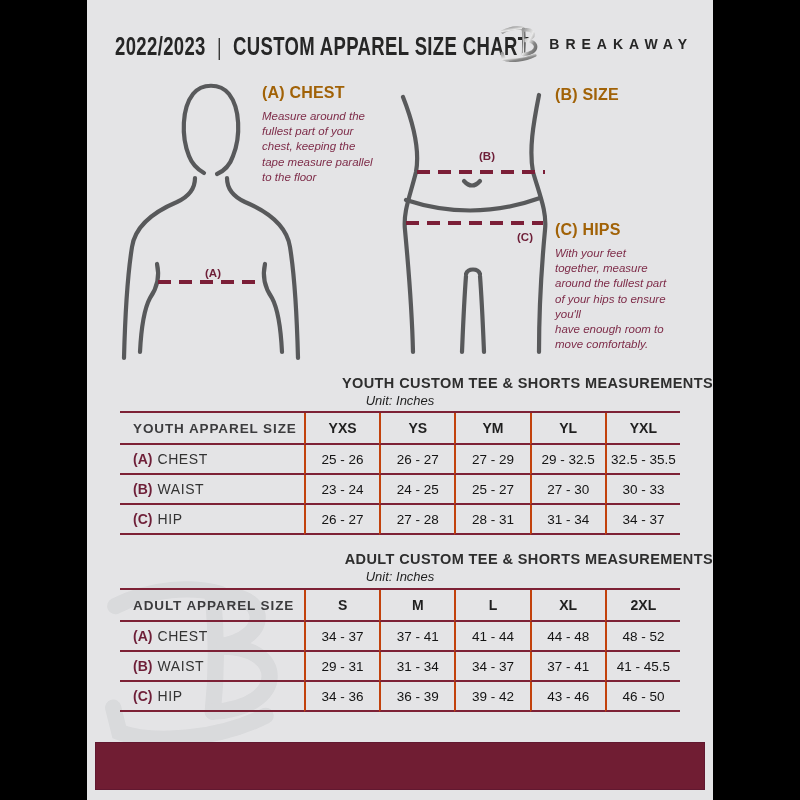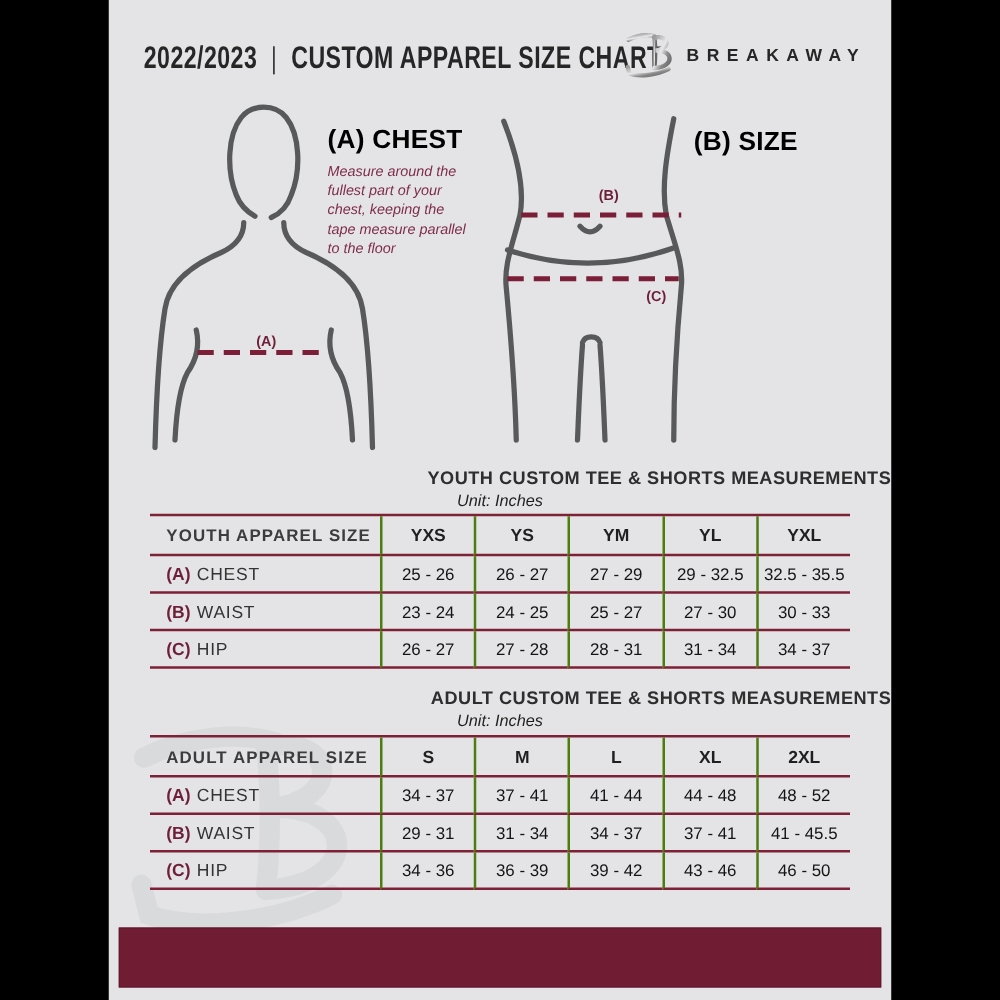--- a/index.html
+++ b/index.html
@@ -10,21 +10,21 @@
   
   .hdr{position:absolute;left:28px;top:24px;right:20px;height:40px;z-index:2;}
   .hdr-text{position:absolute;left:0;top:8px;display:flex;align-items:center;white-space:nowrap;
             transform:scaleX(.74);transform-origin:left center;color:#262626;font-weight:700;font-size:25px;letter-spacing:.5px;}
   .hdr-text .divider{font-weight:300;font-size:24px;padding:0 15px;color:#3a3a3a;}
   .brand{position:absolute;right:0;top:0;display:flex;align-items:center;gap:8px;}
   .brand-name{font-weight:700;font-size:14px;letter-spacing:6px;color:#262626;}
 
   
   .blk{position:absolute;z-index:2;}
-  .blk h3{margin:16px 0 7px 0;font-size:21px;font-weight:700;color:#000000;letter-spacing:.2px;}
+  .blk h3{margin:0 0 7px 0;font-size:16px;font-weight:700;color:#a16207;letter-spacing:.2px;}
   .blk p{margin:0;font-size:11.5px;line-height:1.32;font-style:italic;color:#7e2c49;white-space:pre-line;}
   .blk-chest{left:175px;top:84px;width:150px;}
   .blk-waist{left:468px;top:86px;width:145px;}
   .blk-hips{left:468px;top:221px;width:150px;}
 
   .fig-svg{position:absolute;left:20px;top:80px;z-index:1;}
   .fig-line{fill:none;stroke:#58595b;stroke-width:4.2;stroke-linecap:round;}
   .dash{fill:none;stroke:#7b1e37;stroke-width:4;stroke-dasharray:13 8;}
   .marker{font-size:11.5px;font-weight:700;fill:#6e1f38;text-anchor:middle;}
 
@@ -32,21 +32,21 @@
   .sec-title{position:absolute;left:0;width:100%;text-align:right;font-size:14.5px;font-weight:700;
              color:#2e2e2e;letter-spacing:.4px;z-index:2;}
   .sec-unit{position:absolute;left:0;width:100%;text-align:center;font-size:13px;font-style:italic;
             color:#1f1f1f;z-index:2;}
 
   
   .tbl{position:absolute;left:33px;width:560px;display:grid;grid-template-columns:184px repeat(5,1fr);
        border-top:2px solid #7d2136;z-index:2;background:transparent;}
   .c{height:30px;display:flex;align-items:center;justify-content:center;border-bottom:2px solid #7d2136;
      font-size:13.5px;color:#141414;}
-  .c.v{border-left:2px solid #4d7c0f;}
+  .c.v{border-left:2px solid #c2410c;}
   .c.hd{height:32px;font-weight:700;font-size:14px;color:#1f1f1f;}
   .c.lab{justify-content:flex-start;padding-left:13px;}
   .c.lab .k{color:#6e1f38;font-weight:700;margin-right:5px;font-size:14px;}
   .c.lab .t{color:#333;font-size:14px;letter-spacing:.6px;text-align:right;}
   .c.colhead{justify-content:flex-start;padding-left:13px;font-size:13.5px;color:#3c3c3e;letter-spacing:.9px;}
 
   .watermark{position:absolute;left:12px;top:568px;z-index:0;opacity:.9;}
   .bottom-bar{position:absolute;left:8px;top:742px;width:610px;height:48px;background:#701d33;
               border:1px solid #611830;z-index:3;}
 </style>
@@ -120,20 +120,30 @@
     <h3>(A) CHEST</h3>
     <p>Measure around the
 fullest part of your
 chest, keeping the
 tape measure parallel
 to the floor</p>
   </div>
   <div class="blk blk-waist">
     <h3>(B) SIZE</h3>
   </div>
+  <div class="blk blk-hips">
+    <h3>(C) HIPS</h3>
+    <p>With your feet
+together, measure
+around the fullest part
+of your hips to ensure
+you'll
+have enough room to
+move comfortably.</p>
+  </div>
 
   <div class="sec-title" style="top:375px">YOUTH CUSTOM TEE &amp; SHORTS MEASUREMENTS</div>
   <div class="sec-unit" style="top:393px">Unit: Inches</div>
   <div class="tbl" style="top:411px">
     <div class="c hd colhead">YOUTH APPAREL SIZE</div>
     <div class="c hd v">YXS</div>
     <div class="c hd v">YS</div>
     <div class="c hd v">YM</div>
     <div class="c hd v">YL</div>
     <div class="c hd v">YXL</div>

